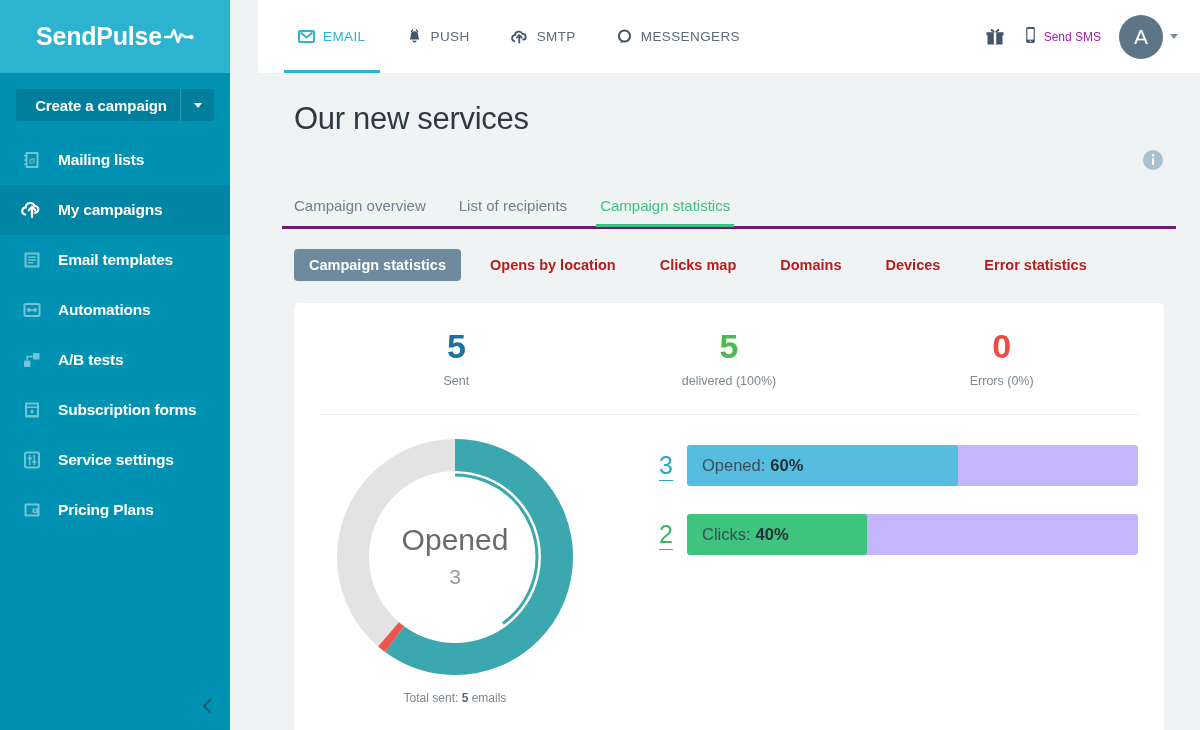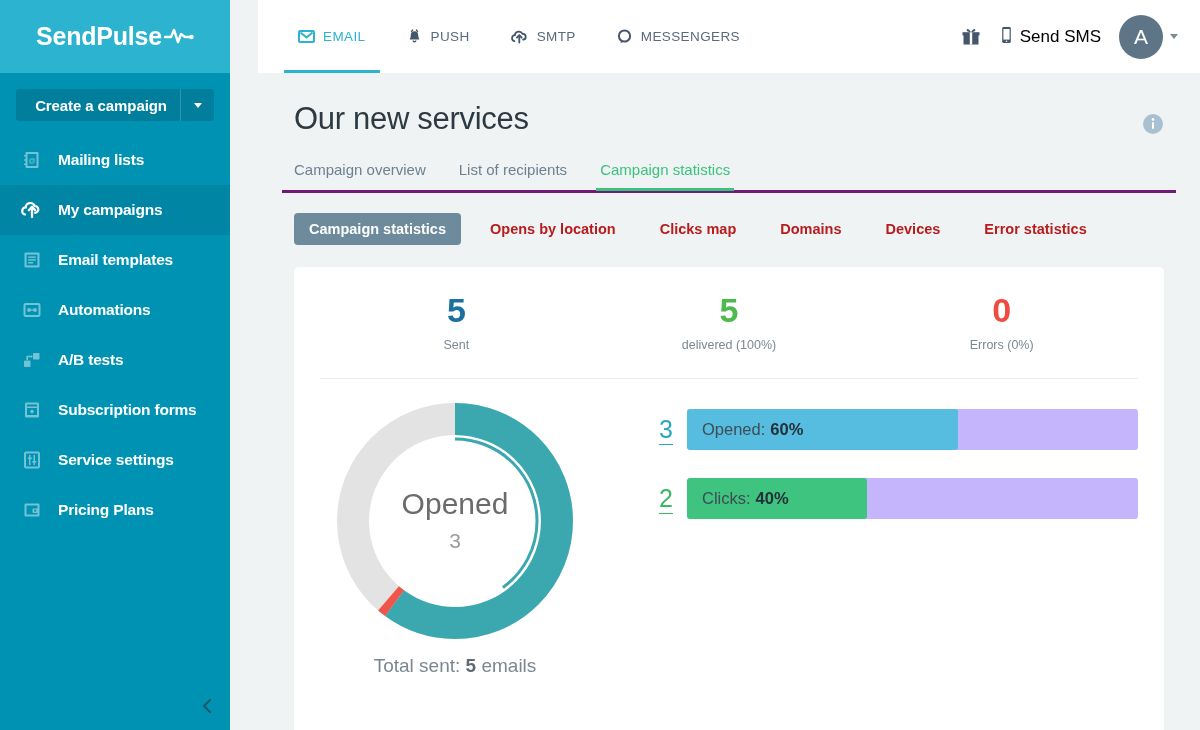--- a/index.html
+++ b/index.html
@@ -89,36 +89,36 @@
     height: 3px; background: #2cb3d0;
   }
 
   .topbar-right {
     margin-left: auto; display: flex; align-items: center; gap: 18px;
   }
   .gift-btn { cursor: pointer; display: flex; align-items: center; }
   .sms-btn {
     display: flex; align-items: center; gap: 7px; cursor: pointer;
   }
-  .sms-label { font-size: 17px; color: #000000; }
+  .sms-label { font-size: 12px; color: #a21caf; }
   .avatar-wrap { display: flex; align-items: center; gap: 7px; cursor: pointer; }
   .avatar {
     width: 44px; height: 44px; border-radius: 50%; background: #5d7586;
     color: #fff; font-size: 21px; display: flex; align-items: center;
     justify-content: center;
   }
   .avatar-caret {
     width: 0; height: 0; border-left: 4.5px solid transparent;
     border-right: 4.5px solid transparent; border-top: 5px solid #7a8c99;
   }
 
   .content { padding: 0 24px; position: relative; }
 
   .page-head {
-    display: flex; align-items: flex-start; padding: 28px 12px 0 12px;
+    display: flex; align-items: flex-start; padding: 28px 12px 0 12px; flex-direction: column;
   }
   .page-title {
     font-size: 31px; color: #2d3a41; font-weight: normal; letter-spacing: -0.3px;
   }
   .info-icon-btn { margin-left: auto; margin-top: 12px; cursor: pointer; }
 
   .tabs {
     display: flex; align-items: flex-end; gap: 0;
     padding: 22px 12px 0 12px; border-bottom: 3px solid #701a75;
   }
@@ -157,21 +157,21 @@
     width: 270px; display: flex; flex-direction: column; align-items: center;
     flex: 0 0 270px;
   }
   .donut { position: relative; width: 240px; height: 240px; }
   .donut-center {
     position: absolute; inset: 0; display: flex; flex-direction: column;
     align-items: center; justify-content: center; pointer-events: none;
   }
   .donut-title { font-size: 30px; color: #6b6b6b; line-height: 1; }
   .donut-value { font-size: 21px; color: #9a9a9a; margin-top: 10px; }
-  .donut-caption { margin-top: 14px; font-size: 19px; color: #7b8892; }
+  .donut-caption { margin-top: 14px; font-size: 12px; color: #7b8892; }
   .donut-caption b { color: #5d6b75; }
 
   .bars-col { flex: 1; padding-left: 55px; padding-top: 8px; }
   .bar-row { display: flex; align-items: center; margin-bottom: 28px; }
   .bar-count {
     width: 42px; font-size: 25px; text-align: center; flex: 0 0 42px;
     cursor: pointer;
   }
   .bar-count span { border-bottom: 1.5px solid currentColor; padding-bottom: 1px; }
   .bar-track {

